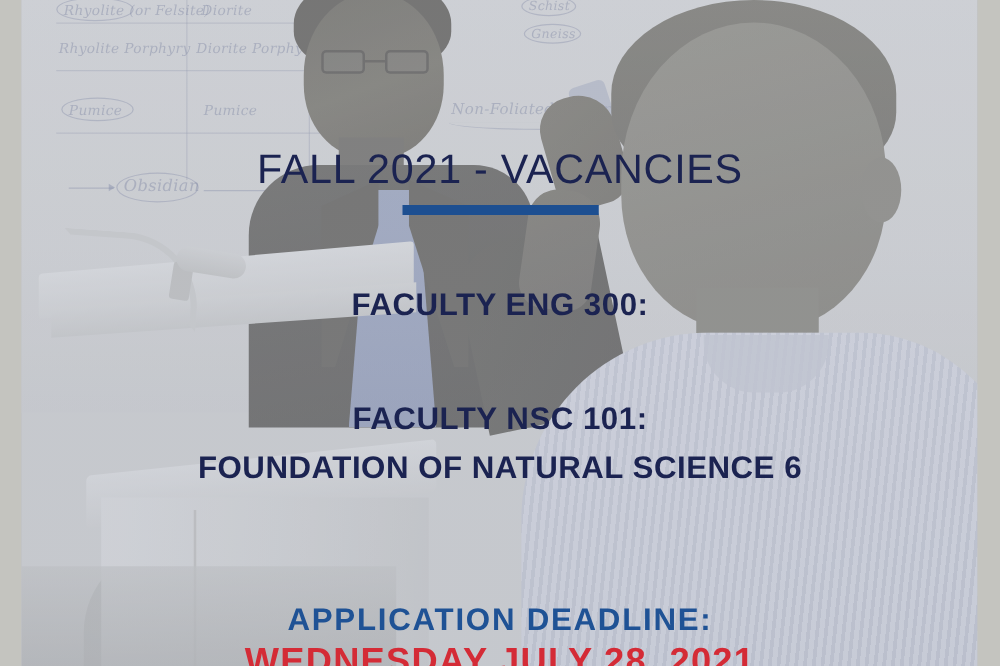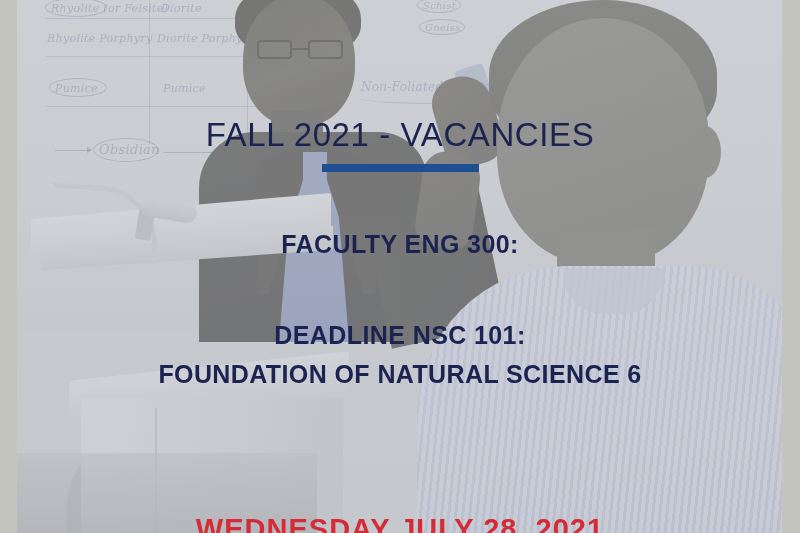--- a/index.html
+++ b/index.html
@@ -411,19 +411,20 @@
 
     <div class="headline">FALL 2021 - VACANCIES</div>
 
     <div class="rule"></div>
 
     <div class="block" id="block-eng">
       <div class="l1">FACULTY ENG 300:</div>
     </div>
 
     <div class="block" id="block-nsc">
-      <div class="l1">DEADLINE NSC 101:</div>
+      <div class="l1">FACULTY NSC 101:</div>
       <div class="l2">FOUNDATION OF NATURAL SCIENCE 6</div>
     </div>
 
+    <div class="deadline">APPLICATION DEADLINE:</div>
     <div class="deadline-date">WEDNESDAY JULY 28, 2021</div>
   </div>
 </div>
 
 </body></html>

